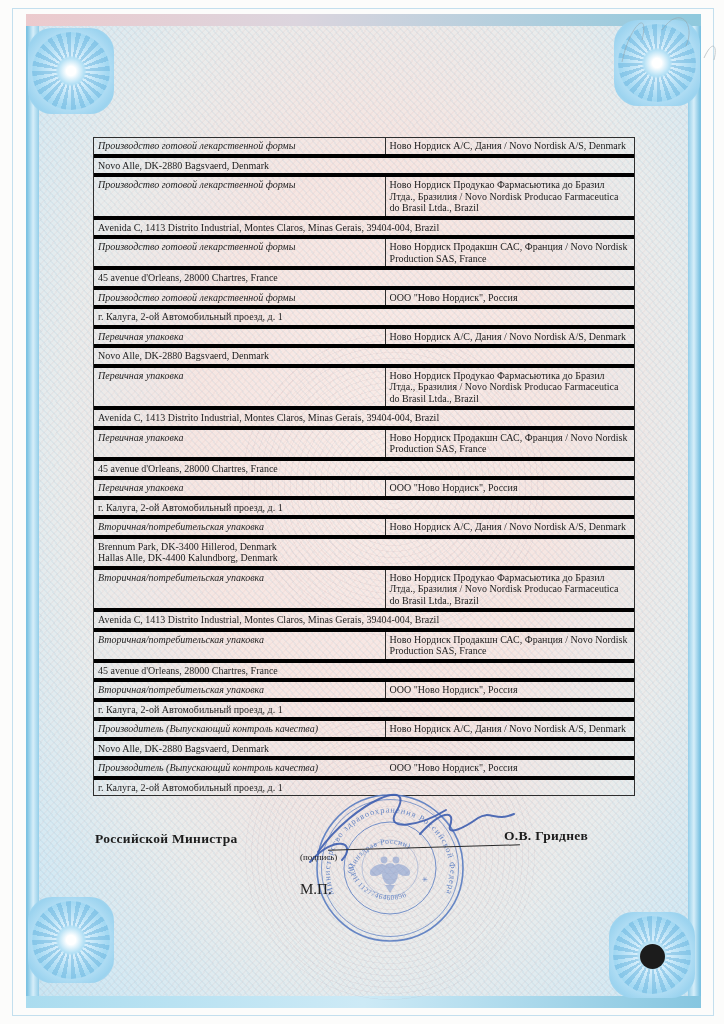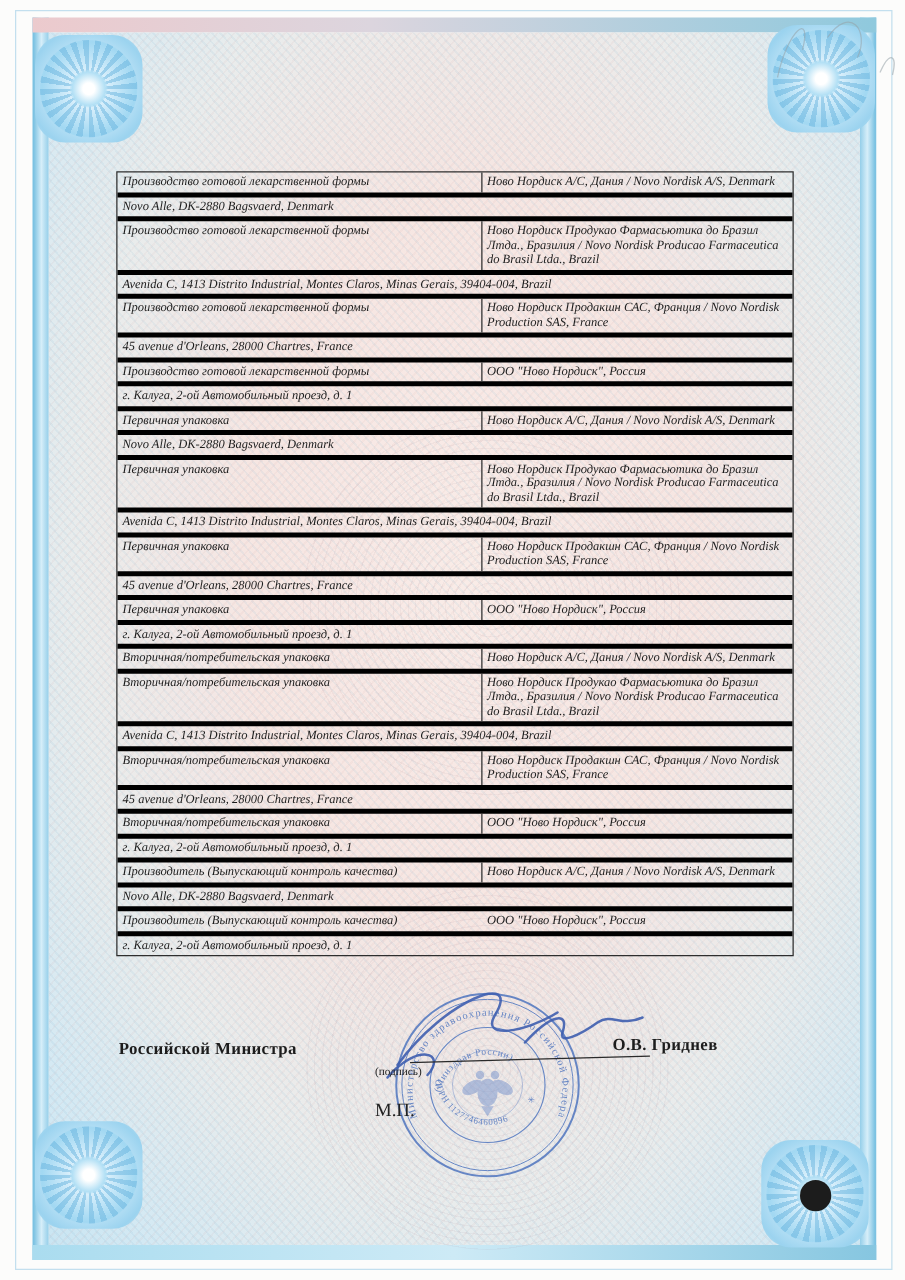--- a/index.html
+++ b/index.html
@@ -49,30 +49,30 @@
   .page-header { position:absolute; left:100px; top:44px; width:545px;
     text-align:center; font-size:13px; color:#2d2d2d; letter-spacing:.2px; }
 
   
   .doc-table { position:absolute; left:93px; top:137px; width:540px;
     border:1.6px solid #2e2e2e; font-size:10px; line-height:1.15; background:rgba(255,255,255,.04); }
   .t-header { font-weight:bold; padding:2px 4px 3px; border-bottom:1.2px solid #2e2e2e;
     font-size:10.4px; line-height:1.22; }
   .row { display:flex; border-bottom:4px solid #000000; }
   .row:last-child { border-bottom:none; }
-  .cell { box-sizing:border-box;font-style:italic; }
+  .cell { box-sizing:border-box; }
   .cell.label { width:54%; font-style:italic; padding:2px 4px; border-right:1px solid #2e2e2e; }
   .row.no-divider .cell.label { border-right:1px solid rgba(46,46,46,0); }
   .cell.value { width:46%; padding:2px 4px; }
   .cell.full { width:100%; padding:2px 4px; white-space:pre-line; }
 
   
   .minister-title { position:absolute; left:95px; top:831px; font-weight:bold;
     font-size:13.5px; letter-spacing:.3px; }
-  .signer-name { position:absolute; left:490px; top:828px; font-weight:bold;
+  .signer-name { position:absolute; left:504px; top:828px; font-weight:bold;
     font-size:13.5px; letter-spacing:.3px; }
   .sig-line { position:absolute; left:328px; top:847px; width:192px; height:1px;
     background:#2a2a2a; transform:rotate(-1.6deg); }
   .sig-caption { position:absolute; left:300px; top:852px; width:190px;
     text-align:left; font-size:9px; color:#222; }
   .seal-caption { position:absolute; left:300px; top:865px; width:190px;
     text-align:left; font-size:15px; color:#222;margin-top:16px; }
   .stamp-svg { position:absolute; left:312px; top:790px; opacity:.92; }
   .signature-svg { position:absolute; left:300px; top:782px; }
   .pencil-svg { position:absolute; left:600px; top:0px; opacity:.55; }
@@ -168,20 +168,24 @@
     <div class="row">
       <div class="cell label">Первичная упаковка</div>
       <div class="cell value">ООО "Ново Нордиск", Россия</div>
     </div>
     <div class="row">
       <div class="cell full">г. Калуга, 2-ой Автомобильный проезд, д. 1</div>
     </div>
     <div class="row">
       <div class="cell label">Вторичная/потребительская упаковка</div>
       <div class="cell value">Ново Нордиск А/С, Дания / Novo Nordisk A/S, Denmark</div>
+    </div>
+    <div class="row">
+      <div class="cell full">Brennum Park, DK-3400 Hillerod, Denmark
+Hallas Alle, DK-4400 Kalundborg, Denmark</div>
     </div>
     <div class="row">
       <div class="cell label">Вторичная/потребительская упаковка</div>
       <div class="cell value">Ново Нордиск Продукао Фармасьютика до Бразил Лтда., Бразилия / Novo Nordisk Producao Farmaceutica do Brasil Ltda., Brazil</div>
     </div>
     <div class="row">
       <div class="cell full">Avenida C, 1413 Distrito Industrial, Montes Claros, Minas Gerais, 39404-004, Brazil</div>
     </div>
     <div class="row">
       <div class="cell label">Вторичная/потребительская упаковка</div>

